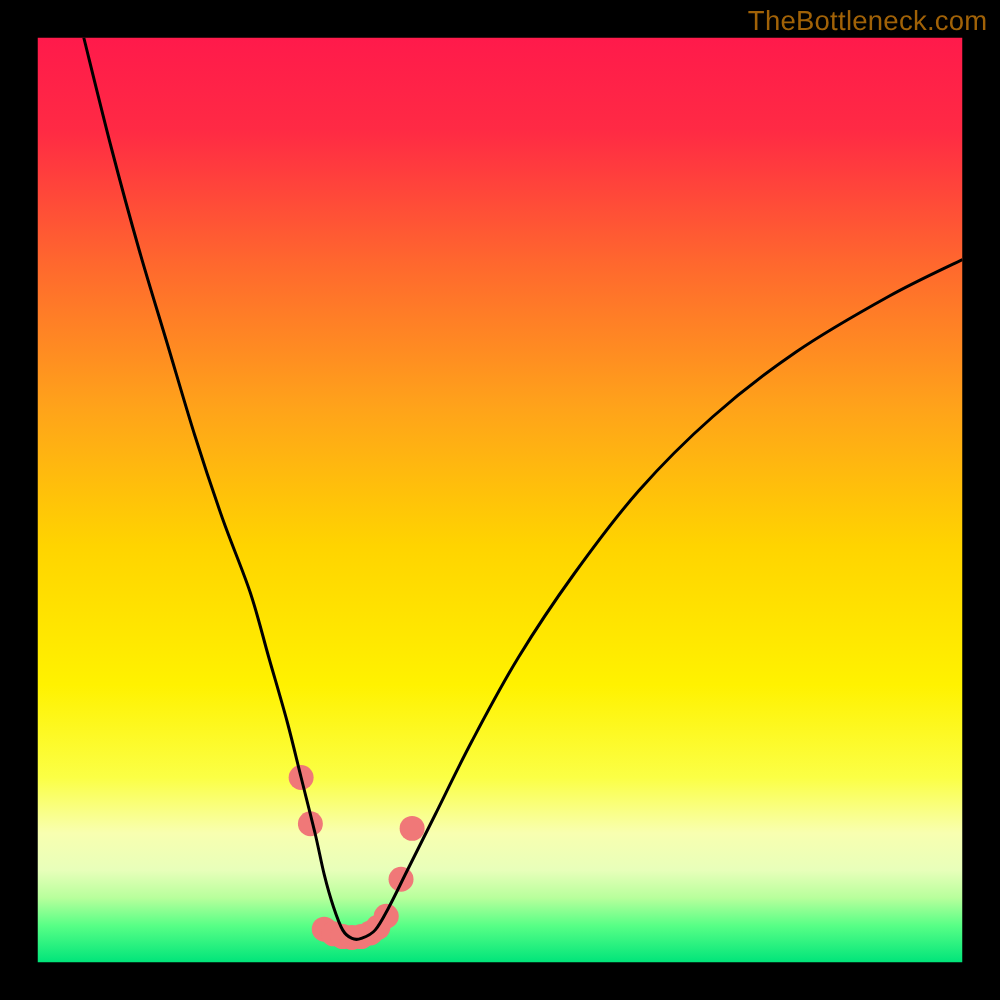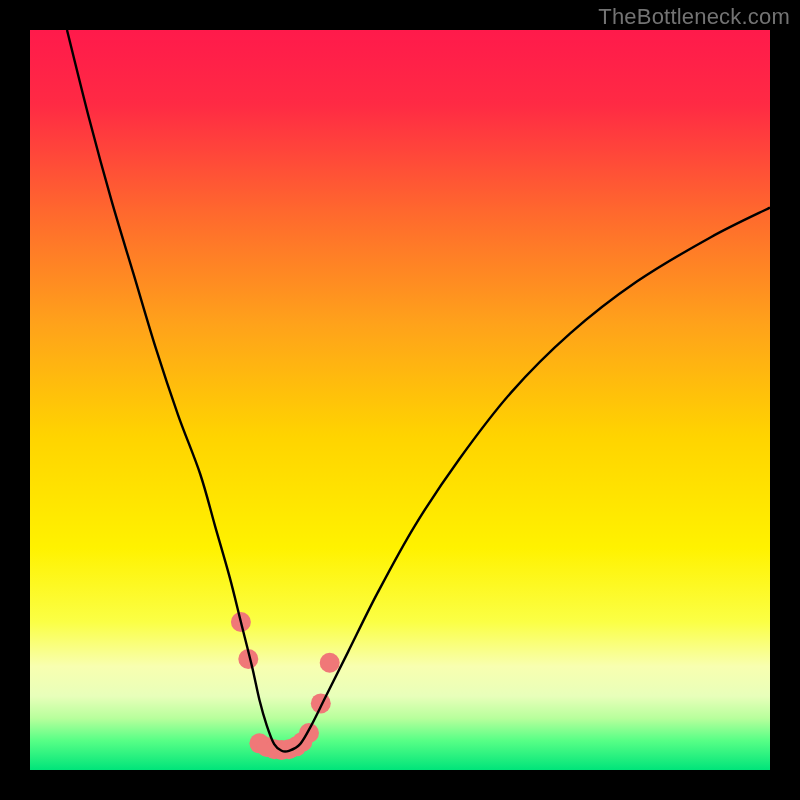--- a/index.html
+++ b/index.html
@@ -19,21 +19,21 @@
   }
   svg {
     display: block;
   }
   .watermark {
     position: absolute;
     top: 4px;
     right: 10px;
     font-family: Arial, Helvetica, sans-serif;
     font-size: 22px;
-    color: #737373;
+    color: #a16207;
     letter-spacing: 0.2px;
     user-select: none;
   }
 </style>
 </head>
 <body>
 
 <div class="chart-container">
   <svg id="chart-svg" width="740" height="740" viewBox="0 0 740 740">
     <defs>

